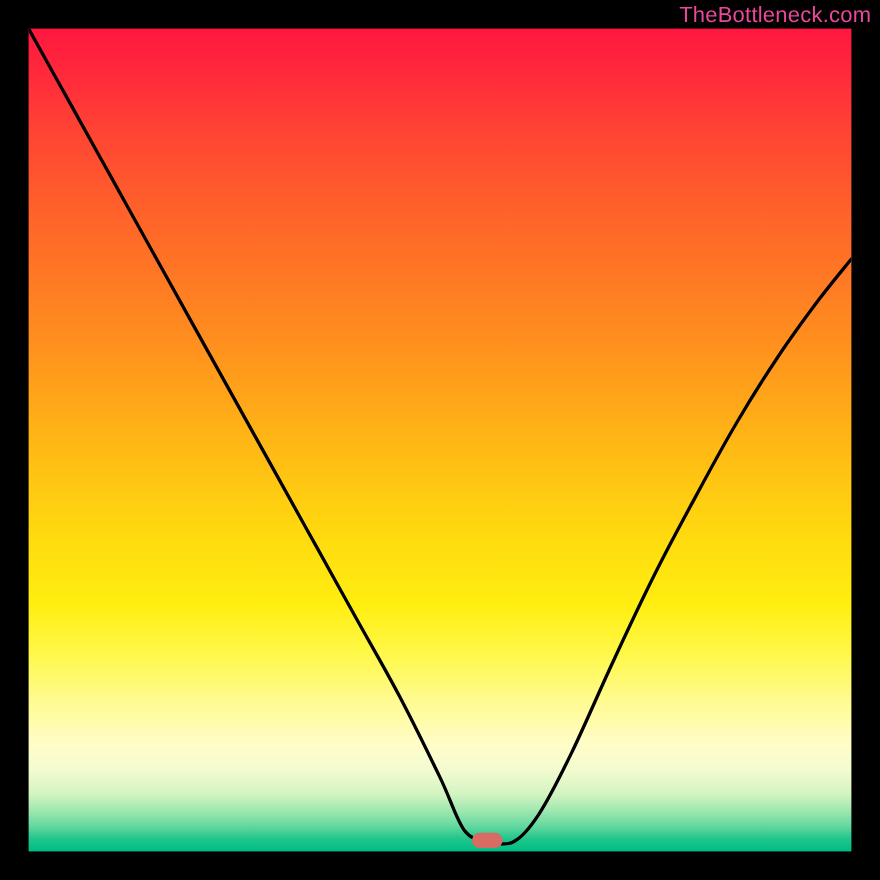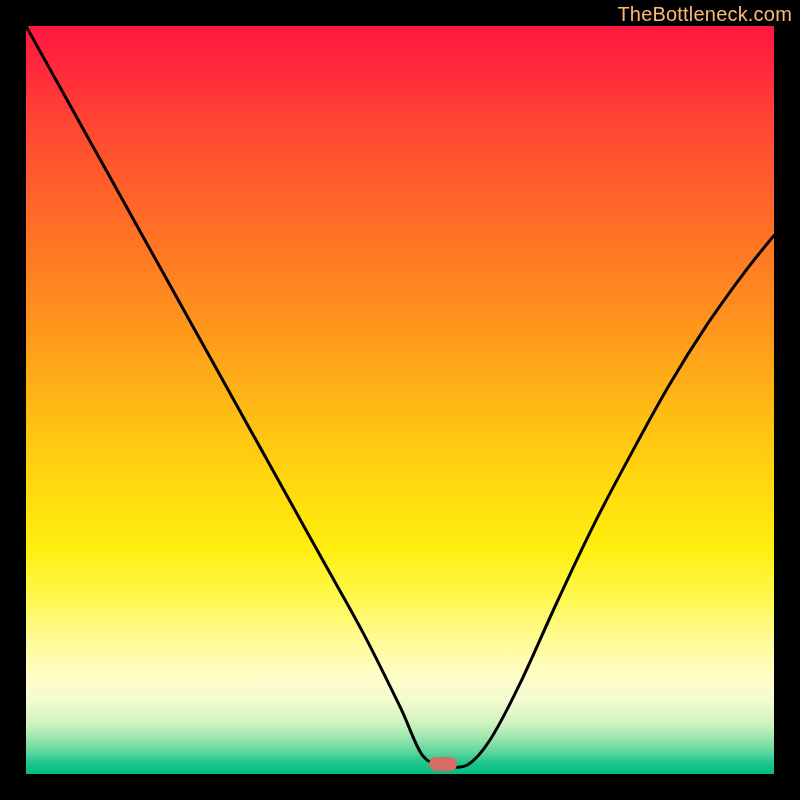--- a/index.html
+++ b/index.html
@@ -55,21 +55,21 @@
     border-radius: 7px;
     background: #d86b63;
     transform: translate(-50%, -50%);
   }
   .watermark {
     position: absolute;
     top: 3px;
     right: 8px;
     font-family: Arial, Helvetica, sans-serif;
     font-size: 20px;
-    color: #fdba74;
+    color: #ec4899;
     letter-spacing: 0.2px;
     text-align: center;
   }
 </style>
 </head>
 <body>
 
 <div class="plot-area">
   <div class="gradient-bg"></div>
   <svg class="curve-svg" viewBox="0 0 748 748" preserveAspectRatio="none">

